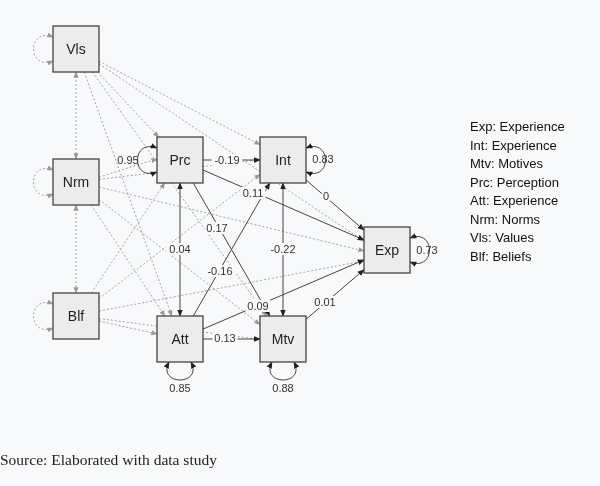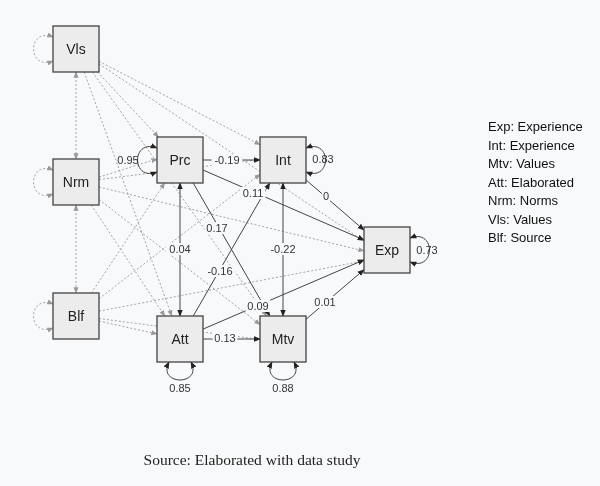--- a/index.html
+++ b/index.html
@@ -9,24 +9,24 @@
     position: relative;
     overflow: hidden;
     font-family: "Liberation Sans", sans-serif;
   }
   #diagram { position: absolute; left: 0; top: 0; }
   .node-rect { fill: #ececec; stroke: #444; stroke-width: 1.3; }
   .node-label { font-family: "Liberation Sans", sans-serif; font-size: 14px; fill: #222; text-anchor: middle; dominant-baseline: central; }
   .edge-solid { stroke: #444; stroke-width: 1; fill: none; }
   .edge-dashed { stroke: #9a9a9a; stroke-width: 0.9; stroke-dasharray: 2 2; fill: none; }
   .edge-label { font-family: "Liberation Sans", sans-serif; font-size: 11px; fill: #333; text-anchor: middle; dominant-baseline: central; }
-  .legend { position: absolute; left: 488px; top: 118px; font-size: 13px; line-height: 18.5px; color: #111; }
+  .legend { position: absolute; left: 470px; top: 118px; font-size: 13px; line-height: 18.5px; color: #111; }
   .legend div { white-space: nowrap; }
   .caption {
-    position: absolute; left: 0; width: 504px; top: 451px; text-align: center;
+    position: absolute; left: 0; width: 504px; top: 451px; text-align: left;
     font-family: "Liberation Serif", serif; font-size: 15.5px; color: #222;
   }
 </style>
 </head>
 <body>
 
 <svg id="diagram" width="600" height="486" xmlns="http://www.w3.org/2000/svg">
   <defs>
     <marker id="arrow-solid" viewBox="0 0 10 10" refX="9" refY="5" markerWidth="7" markerHeight="7" orient="auto-start-reverse">
       <path d="M0,1 L10,5 L0,9 z" fill="#222"></path>
@@ -135,20 +135,21 @@
       <text x="323" y="159" class="edge-label">0.83</text>
       <text x="427" y="250" class="edge-label">0.73</text>
       <text x="180" y="388" class="edge-label">0.85</text>
       <text x="283" y="388" class="edge-label">0.88</text>
     </g>
 </svg>
 
 <div class="legend">
   <div>Exp: Experience</div>
   <div>Int: Experience</div>
-  <div>Mtv: Values</div>
-  <div>Att: Elaborated</div>
+  <div>Mtv: Motives</div>
+  <div>Prc: Perception</div>
+  <div>Att: Experience</div>
   <div>Nrm: Norms</div>
   <div>Vls: Values</div>
-  <div>Blf: Source</div>
+  <div>Blf: Beliefs</div>
 </div>
 
 <div class="caption">Source: Elaborated with data study</div>
 
 </body></html>

